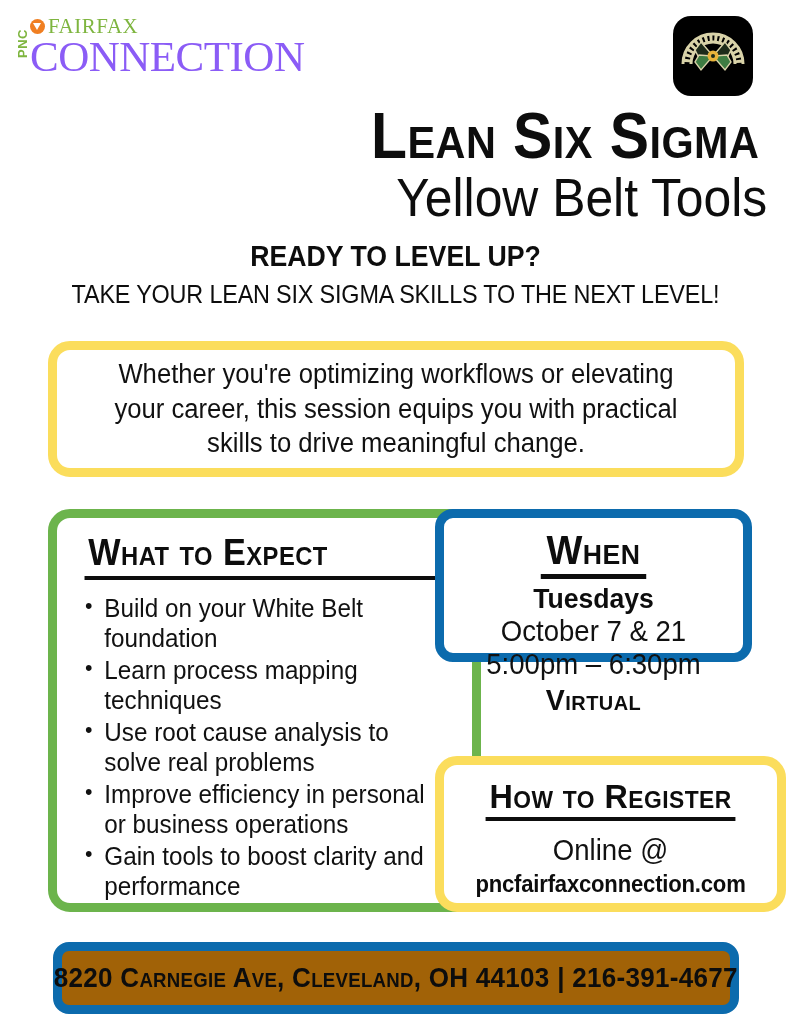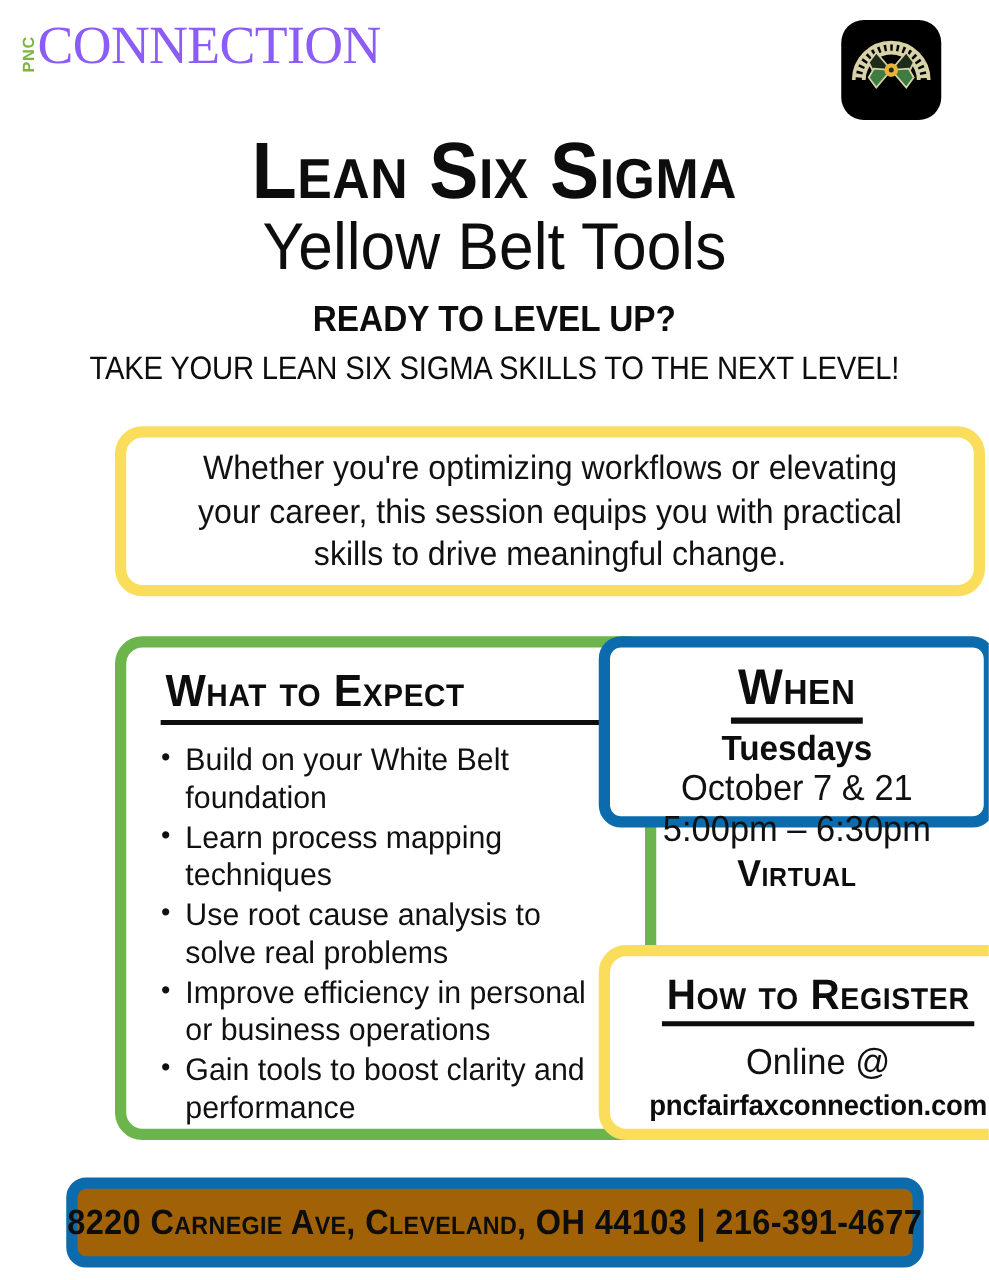--- a/index.html
+++ b/index.html
@@ -116,21 +116,21 @@
     position: absolute;
     inset: 6px;
   }
 
   
   .title-block {
     position: absolute;
     top: 104px;
     left: 0;
     width: 791px;
-    text-align: center;
+    text-align: right;
   }
   .title-main {
     font-family: "Liberation Sans Narrow", "Liberation Sans", sans-serif;
     font-size: 64px;
     font-weight: 700;
     font-stretch: condensed;
     letter-spacing: 0.5px;
     line-height: 1.0;
     color: #0d0d0d;
     font-variant: small-caps;
@@ -170,21 +170,20 @@
     color: #0d0d0d;
     margin-top: 6px;
     transform: scaleX(0.9);
   }
 
   
   .rbox {
     position: absolute;
     background: #ffffff;
     box-sizing: border-box;
-    margin-left: 44px;
   }
   .box-yellow  { border: 9px solid #FBDD5C; border-radius: 22px; }
   .box-green   { border: 9px solid #6CB44C; border-radius: 22px; }
   .box-blue    { border: 9px solid #0C6BAD; border-radius: 18px; }
 
   #intro-box {
     left: 48px;  top: 341px;
     width: 696px; height: 136px;
     display: flex; align-items: center; justify-content: center;
   }
@@ -342,20 +341,24 @@
   }
 </style>
 </head>
 <body>
 
 <div class="header">
 
   <div class="brand-logo">
     <div class="pnc-vert">PNC</div>
     <div class="brand-words">
+      <div class="brand-top-row">
+        <span class="pnc-mark"></span>
+        <span class="brand-fairfax">FAIRFAX</span>
+      </div>
       <div class="brand-connection">CONNECTION</div>
     </div>
   </div>
 
   <div class="partner-wrap">
     <div class="partner-badge">
       <svg class="badge-emblem" viewBox="0 0 68 68" xmlns="http://www.w3.org/2000/svg" aria-hidden="true">
         <path d="M8 42 A26 26 0 0 1 60 42" fill="none" stroke="#D8D2A8" stroke-width="11"></path>
         <path d="M8 42 A26 26 0 0 1 60 42" fill="none" stroke="#000000" stroke-width="5" stroke-dasharray="2 3"></path>
         <path d="M34 34 L22 20 L16 28 L20 36 Z" fill="#1d2b1a" stroke="#D8D2A8" stroke-width="1.4"></path>

